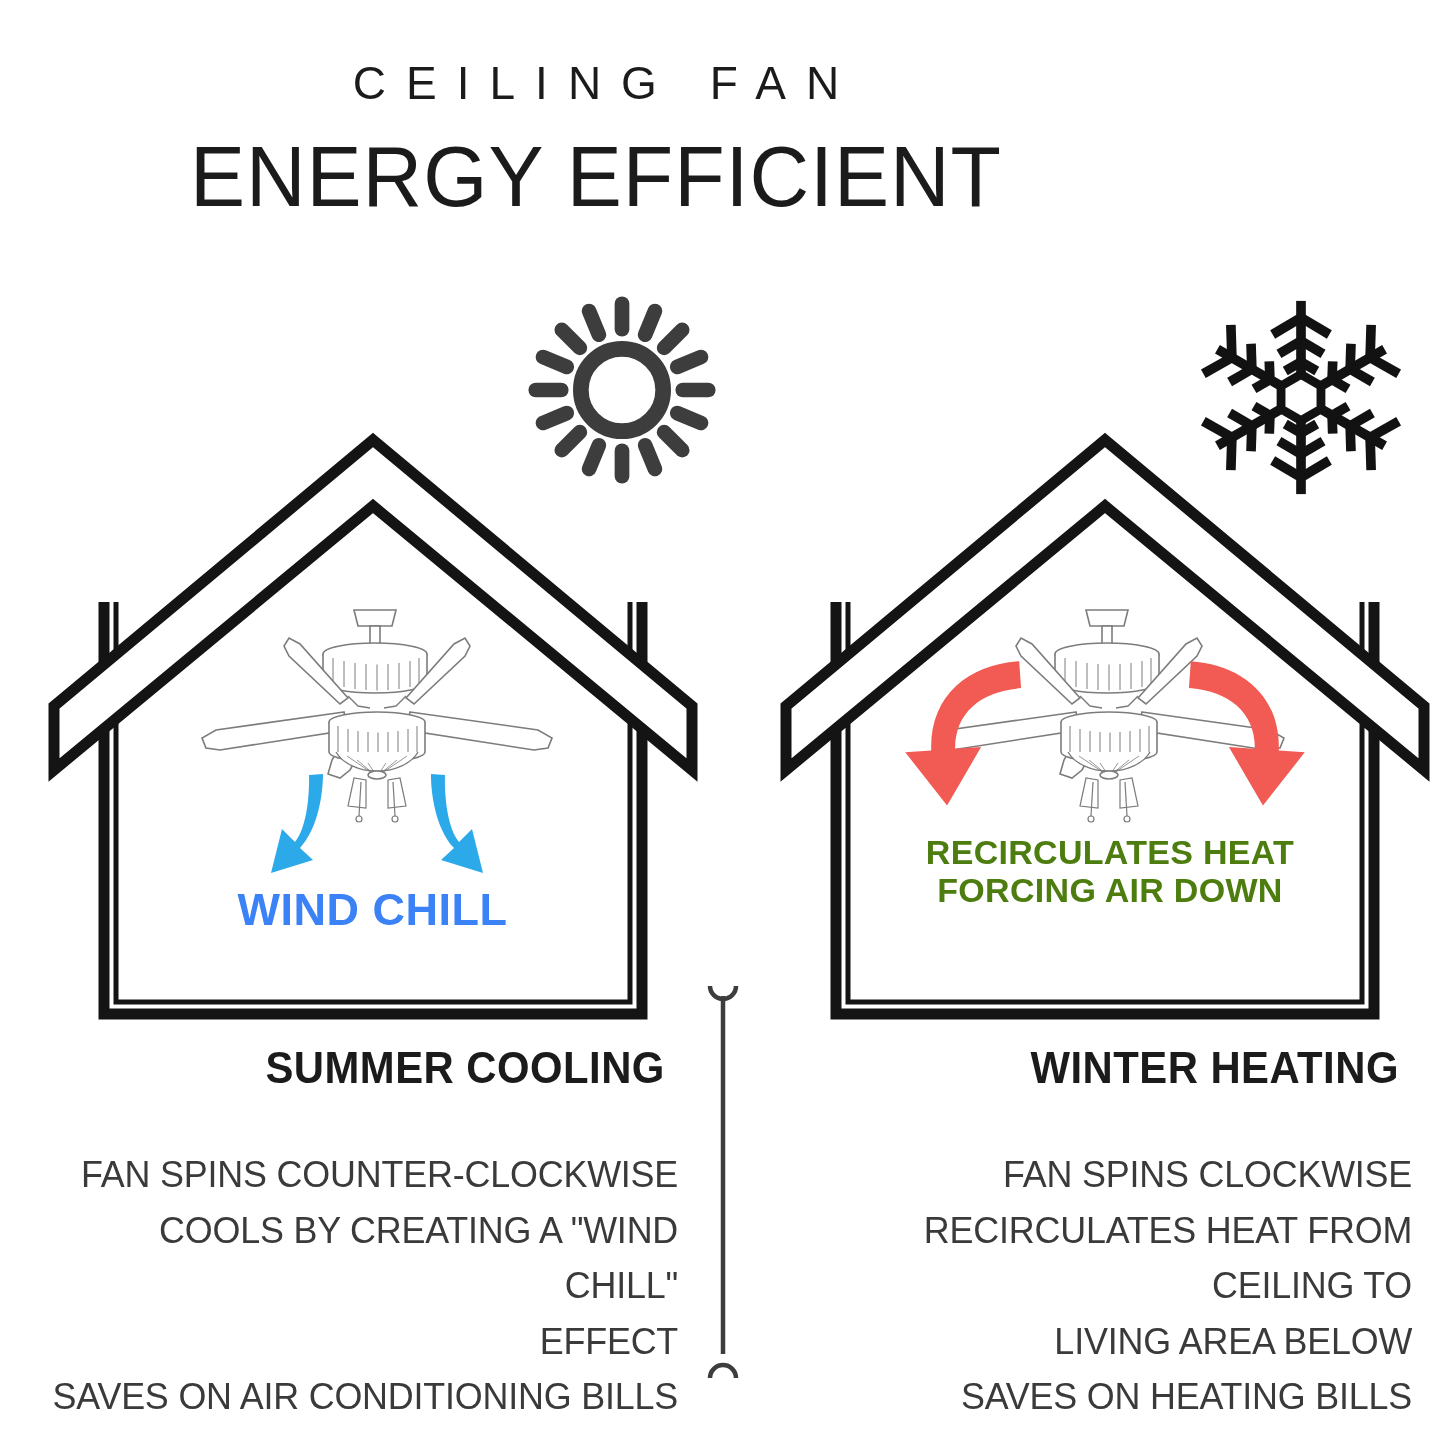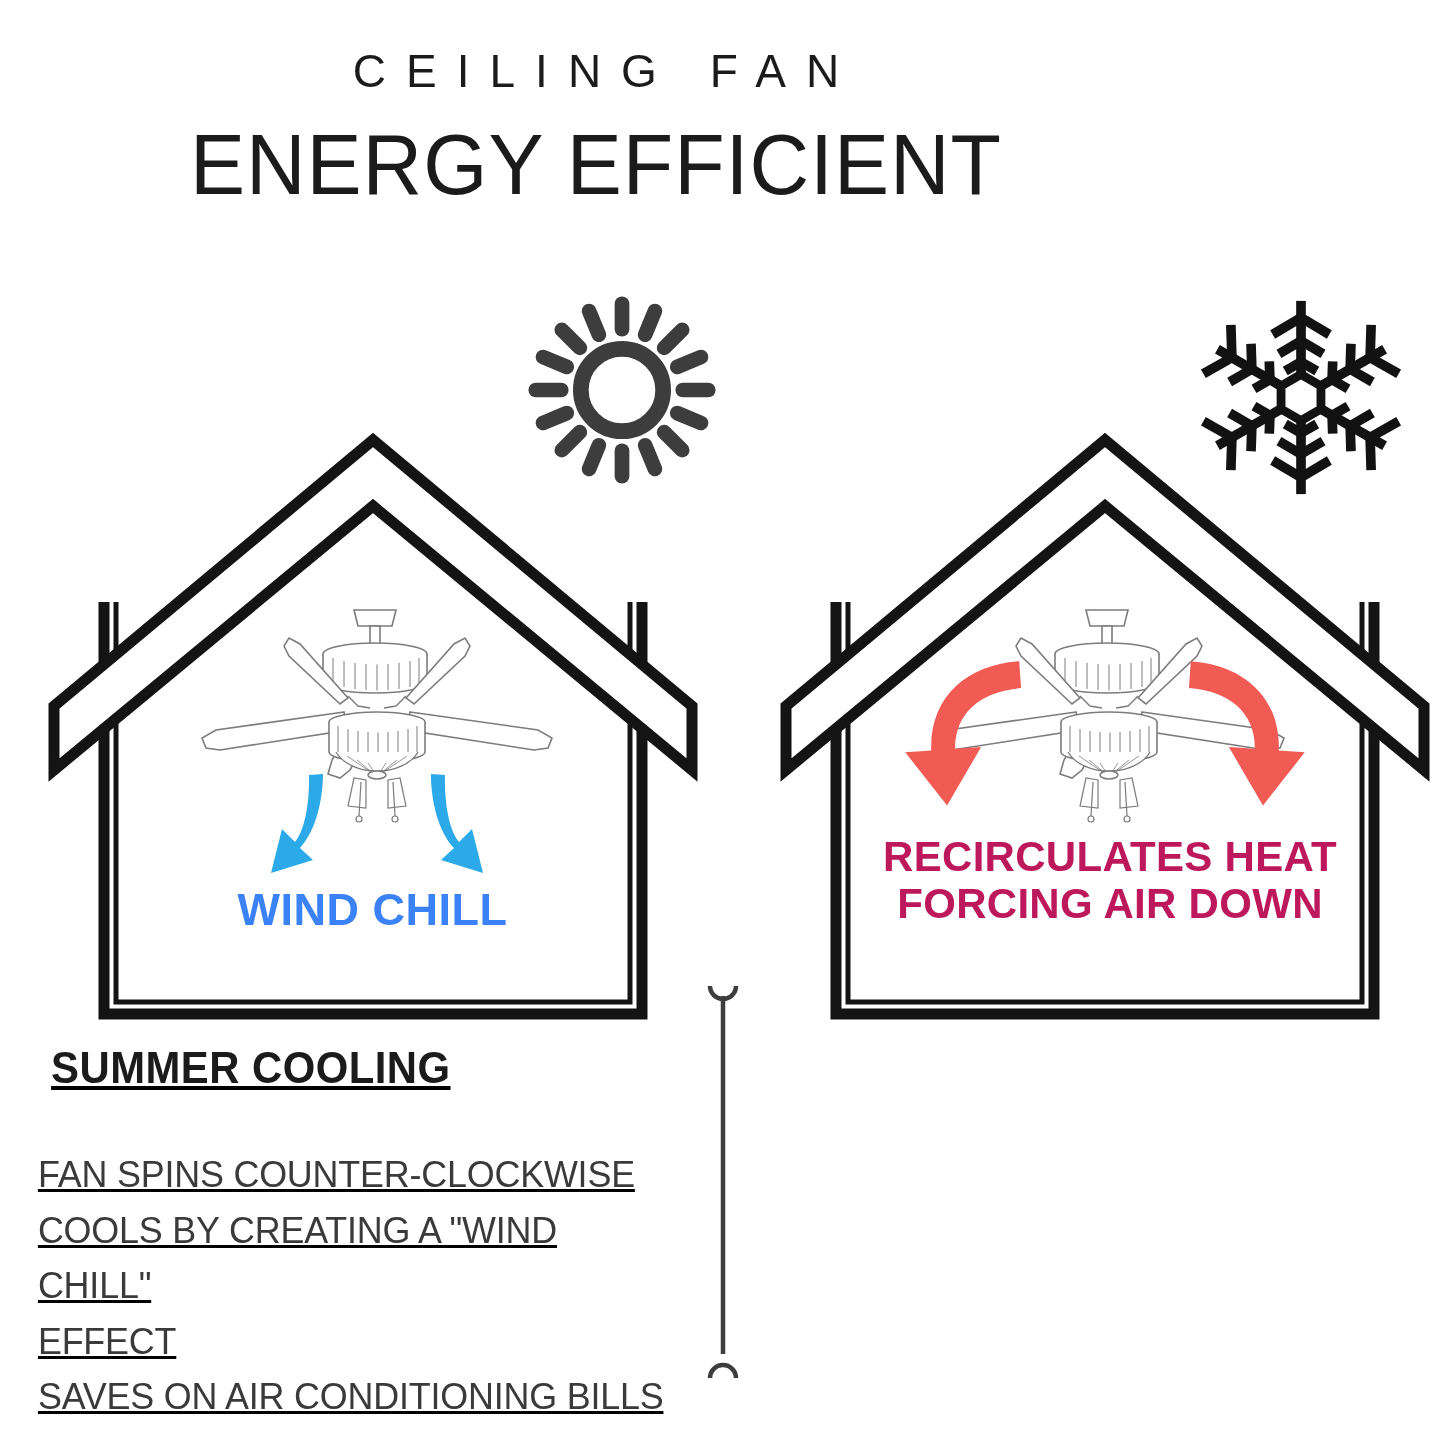--- a/index.html
+++ b/index.html
@@ -18,21 +18,21 @@
     overflow: hidden;
   }
 
   
   .header {
     position: absolute;
     top: 0;
     left: 0;
     width: 1192px;
     text-align: center;
-    padding-top: 46px;
+    padding-top: 58px;
   }
   .kicker {
     font-family: "Liberation Sans", sans-serif;
     font-size: 46px;
     font-weight: 300;
     letter-spacing: 20px;
     color: #1b1b1b;
     text-indent: 20px;
     line-height: 1.1;
   }
@@ -79,32 +79,31 @@
     top: 885px;
     width: 545px;
     font-size: 45px;
     letter-spacing: 0.5px;
     color: #3b82f6;
   }
   .callout-heat {
     left: 860px;
     top: 833px;
     width: 500px;
-    font-size: 42px;
+    font-size: 34px;
     letter-spacing: 0.3px;
-    color: #be185d;
+    color: #4d7c0f;
   }
 
   
   .column {
     position: absolute;
     top: 1042px;
     width: 660px;
-    text-align: left;
-    text-decoration: underline;
+    text-align: right;
   }
   .column-left  { left: 28px; }
   .column-right { left: 762px; }
 
   .col-title {
     font-family: "Liberation Sans", sans-serif;
     font-size: 45px;
     font-weight: bold;
     letter-spacing: 0.5px;
     color: #1b1b1b;
@@ -446,14 +445,21 @@
   </div>
 
   <div class="column column-left">
     <div class="col-title">SUMMER COOLING</div>
     <div class="col-body">FAN SPINS COUNTER-CLOCKWISE
 COOLS BY CREATING A "WIND CHILL"
 EFFECT
 SAVES ON AIR CONDITIONING BILLS</div>
   </div>
 
+  <div class="column column-right">
+    <div class="col-title">WINTER HEATING</div>
+    <div class="col-body">FAN SPINS CLOCKWISE
+RECIRCULATES HEAT FROM CEILING TO
+LIVING AREA BELOW
+SAVES ON HEATING BILLS</div>
+  </div>
 
 </div>
 
 </body></html>

